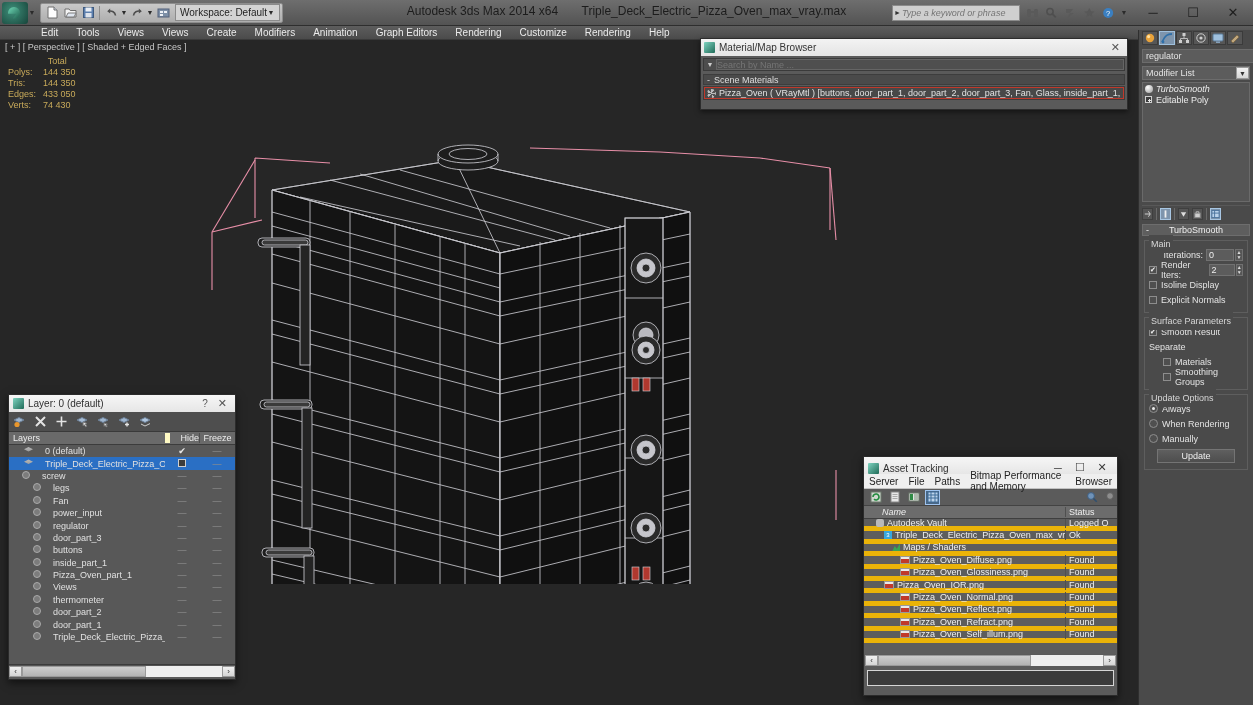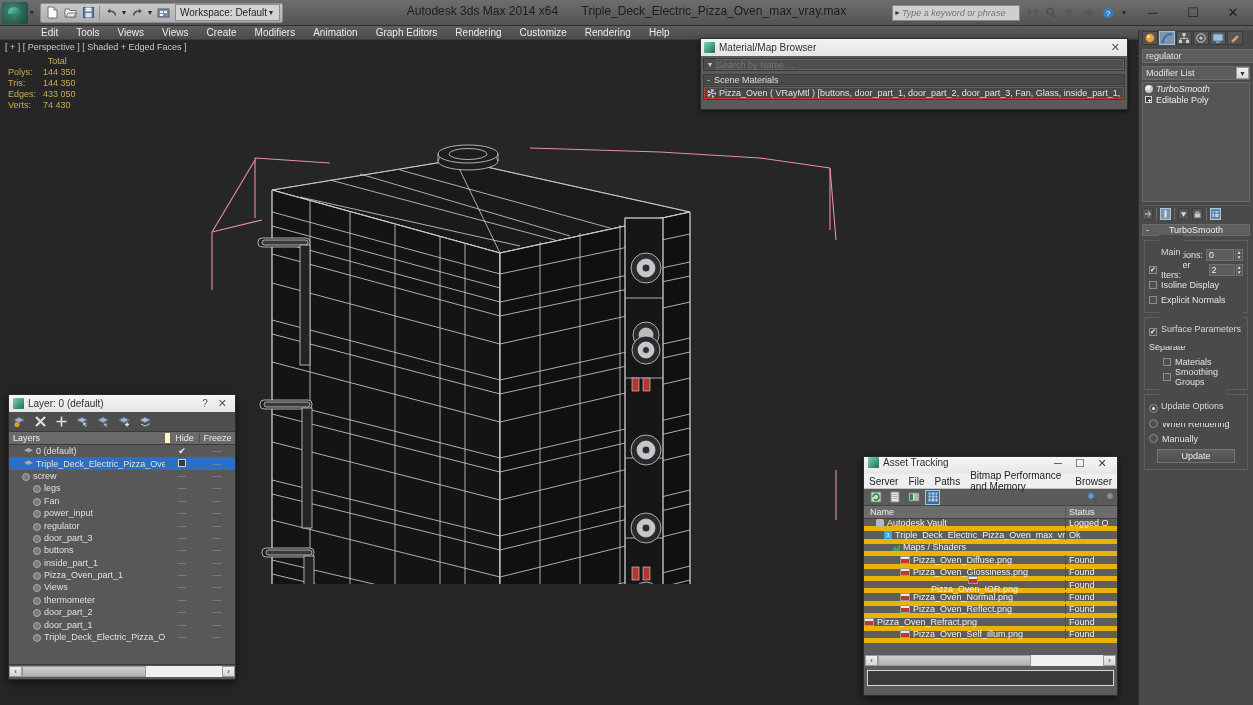--- a/index.html
+++ b/index.html
@@ -157,26 +157,26 @@
   .ld-title .cl{ padding:0 4px; color:#555; font-size:11px;}
   .ld-toolbar{ height:20px; display:flex; align-items:center; padding-left:4px; gap:8px;
                background:#4e4e4e; border-bottom:1px solid #3a3a3a;}
   .ld-tbtn { width:13px; height:13px; display:flex;align-items:center;justify-content:center;}
   .ld-head {
     display:flex; height:13px; background:#6a6a6a;
     border-bottom:1px solid #3c3c3c; font-size:9px; color:#ececec;
     align-items:center;
   }
   .ld-head .c1{flex:1; padding-left:4px;}
-  .ld-head .c2{width:34px; text-align:center;border-left:5px solid #fef9c3;margin-left:43px;}
+  .ld-head .c2{width:34px; text-align:right;border-left:5px solid #fef9c3;margin-left:43px;}
   .ld-head .c3{width:36px; text-align:center;border-left:1px solid #4e4e4e;}
   .ld-list { height:219px; overflow:hidden; background:#585858; }
   .ld-row { display:flex; height:12.4px; align-items:center; font-size:9px; color:#e0e0e0;}
   .ld-row.sel { background:#2a6fc4; }
-  .ld-row .n { flex:1; display:flex; align-items:flex-end; white-space:nowrap; overflow:hidden;}
+  .ld-row .n { flex:1; display:flex; align-items:flex-start; white-space:nowrap; overflow:hidden;gap:9px;}
   .ld-row .hd { width:34px; text-align:center; color:#8d8d8d; }
   .ld-row .fz { width:36px; text-align:center; color:#8d8d8d; }
   .lyr-ico{ width:9px;height:9px;margin-right:3px;flex:none;
             background:linear-gradient(#bdbdbd,#868686);
             clip-path:polygon(0 35%,50% 10%,100% 35%,50% 60%);}
   .obj-ico{ width:8px;height:8px;margin-right:3px;flex:none;border-radius:50%;
             border:1px solid #a9a9a9; background:#7c7c7c;}
   .chk { color:#e8e8e8; font-size:9px; }
   .sqbox{ width:8px;height:8px;border:1px solid #cfcfcf;background:#3c3c3c;display:inline-block;}
   .hscroll {
@@ -190,32 +190,32 @@
   .hs-thumb{position:absolute;left:0;top:0;height:11px;width:62%;
             background:linear-gradient(#cdcdcd,#b3b3b3);border:1px solid #9a9a9a;}
 
   
   #assetdlg {
     position:absolute; left:863px; top:456px; width:255px; height:240px;
     background:#5b5b5b; border:1px solid #2b2b2b;
     box-shadow:0 3px 8px rgba(0,0,0,.55);
   }
   .at-title{ height:17px; background:linear-gradient(#f6f6f6,#e6e6e6);
-    display:flex;align-items:flex-start;padding:0 4px;color:#2f2f2f;font-size:10px;}
+    display:flex;align-items:flex-end;padding:0 4px;color:#2f2f2f;font-size:10px;}
   .at-wb{ width:22px;text-align:center;color:#3c3c3c;font-size:11px;}
   .at-menu{ height:15px; background:#efefef; display:flex; align-items:center;
             font-size:10px; color:#222; border-bottom:1px solid #c2c2c2;}
   .at-menu .m{ padding:0 5px; }
   .at-tb{ height:17px; background:#5b5b5b; display:flex; align-items:center;
           padding-left:5px; gap:6px; border-bottom:1px solid #434343;}
   .at-tbtn{ width:13px;height:13px; display:flex;align-items:center;justify-content:center;}
   .at-tbtn.active{ outline:1px solid #9ec3ef; background:#4a6784; }
   .at-head{ display:flex; height:13px; background:#6c6c6c; font-size:9px;
             color:#f0f0f0; align-items:center; border-bottom:1px solid #3f3f3f;}
-  .at-head .c1{flex:1;padding-left:6px;}
+  .at-head .c1{flex:1;padding-left:18px;font-style:italic;}
   .at-head .c2{width:52px;padding-left:3px;border-left:1px solid #4f4f4f;}
   .at-list{ height:135px; overflow:hidden; background:#5d5d5d;}
   .at-row{ display:flex; height:12.4px; align-items:center; font-size:9px;
            color:#f0f0f0; border-bottom:5px solid #eab308;}
   .at-row .c1{flex:1;display:flex;align-items:center;white-space:nowrap;overflow:hidden;}
   .at-row .c2{width:52px;padding-left:3px;border-left:1px solid #4f4f4f;}
   .ico-vault{width:8px;height:8px;margin-right:3px;border-radius:2px;background:#b9b9b9;flex:none;}
   .ico-max{width:8px;height:8px;margin-right:3px;background:#37a7dd;color:#fff;
            font-size:6px;line-height:8px;text-align:center;flex:none;}
   .ico-maps{width:8px;height:8px;margin-right:3px;background:#39a453;flex:none;
@@ -266,22 +266,22 @@
   .sb-btn.on{ background:#7e95ad; border-color:#a8c6e2;}
   .sb-div{ width:1px;height:12px;background:#6a6a6a;}
 
   .roll{ margin:4px 3px 0 3px; background:#4a4a4a; }
   .roll-h{ height:12px; background:#5e5e5e; border:1px solid #6d6d6d;
            font-size:9px; color:#f0f0f0; display:flex;align-items:center;
            justify-content:center; position:relative;}
   .roll-h .mn{ position:absolute;left:3px;}
   .grp{ margin:4px 2px 0 2px; border:1px solid #5e5e5e; padding:7px 4px 4px 4px;
         position:relative; }
-  .grp>.lab{ position:absolute; top:-6px; left:14px; background:#4a4a4a;
-             padding:12px 2px; font-size:9px; color:#d7d7d7;}
+  .grp>.lab{ position:absolute; top:-6px; left:4px; background:#4a4a4a;
+             padding:4px 2px; font-size:9px; color:#d7d7d7;}
   .row{ display:flex; align-items:center; height:13px; font-size:9px; color:#e3e3e3;
         margin-bottom:2px;}
   .row .lbl{ margin-left:auto; margin-right:3px; white-space:nowrap;}
   .spin{ width:28px;height:12px;background:#5c5c5c;border:1px solid #717171;
          color:#eee;font-size:9px;display:flex;align-items:center;padding-left:2px;}
   .spinar{ width:8px;height:12px;background:#565656;border:1px solid #717171;
            margin-left:1px;display:flex;flex-direction:column;align-items:center;
            justify-content:center;font-size:5px;line-height:5px;color:#ddd;}
   .cb{ width:8px;height:8px;border:1px solid #8d8d8d;background:#4f4f4f;
        margin-right:4px;display:inline-flex;align-items:center;justify-content:center;
@@ -931,42 +931,42 @@
         <div class="c2">Found</div>
       </div>
       <div class="at-row">
         <div class="c1" style="padding-left: 36px;">
           <span class="ico-png"></span>
           <span>Pizza_Oven_Glossiness.png</span>
         </div>
         <div class="c2">Found</div>
       </div>
       <div class="at-row">
-        <div class="c1" style="padding-left: 20px; flex-direction: column;">
+        <div class="c1" style="padding-left: 20px;">
           <span class="ico-png"></span>
           <span>Pizza_Oven_IOR.png</span>
         </div>
         <div class="c2">Found</div>
       </div>
       <div class="at-row">
         <div class="c1" style="padding-left: 36px;">
           <span class="ico-png"></span>
           <span>Pizza_Oven_Normal.png</span>
         </div>
         <div class="c2">Found</div>
       </div>
       <div class="at-row">
         <div class="c1" style="padding-left: 36px;">
           <span class="ico-png"></span>
           <span>Pizza_Oven_Reflect.png</span>
         </div>
         <div class="c2">Found</div>
       </div>
       <div class="at-row">
-        <div class="c1" style="">
+        <div class="c1" style="padding-left: 36px;">
           <span class="ico-png"></span>
           <span>Pizza_Oven_Refract.png</span>
         </div>
         <div class="c2">Found</div>
       </div>
       <div class="at-row">
         <div class="c1" style="padding-left: 36px;">
           <span class="ico-png"></span>
           <span>Pizza_Oven_Self_illum.png</span>
         </div>

